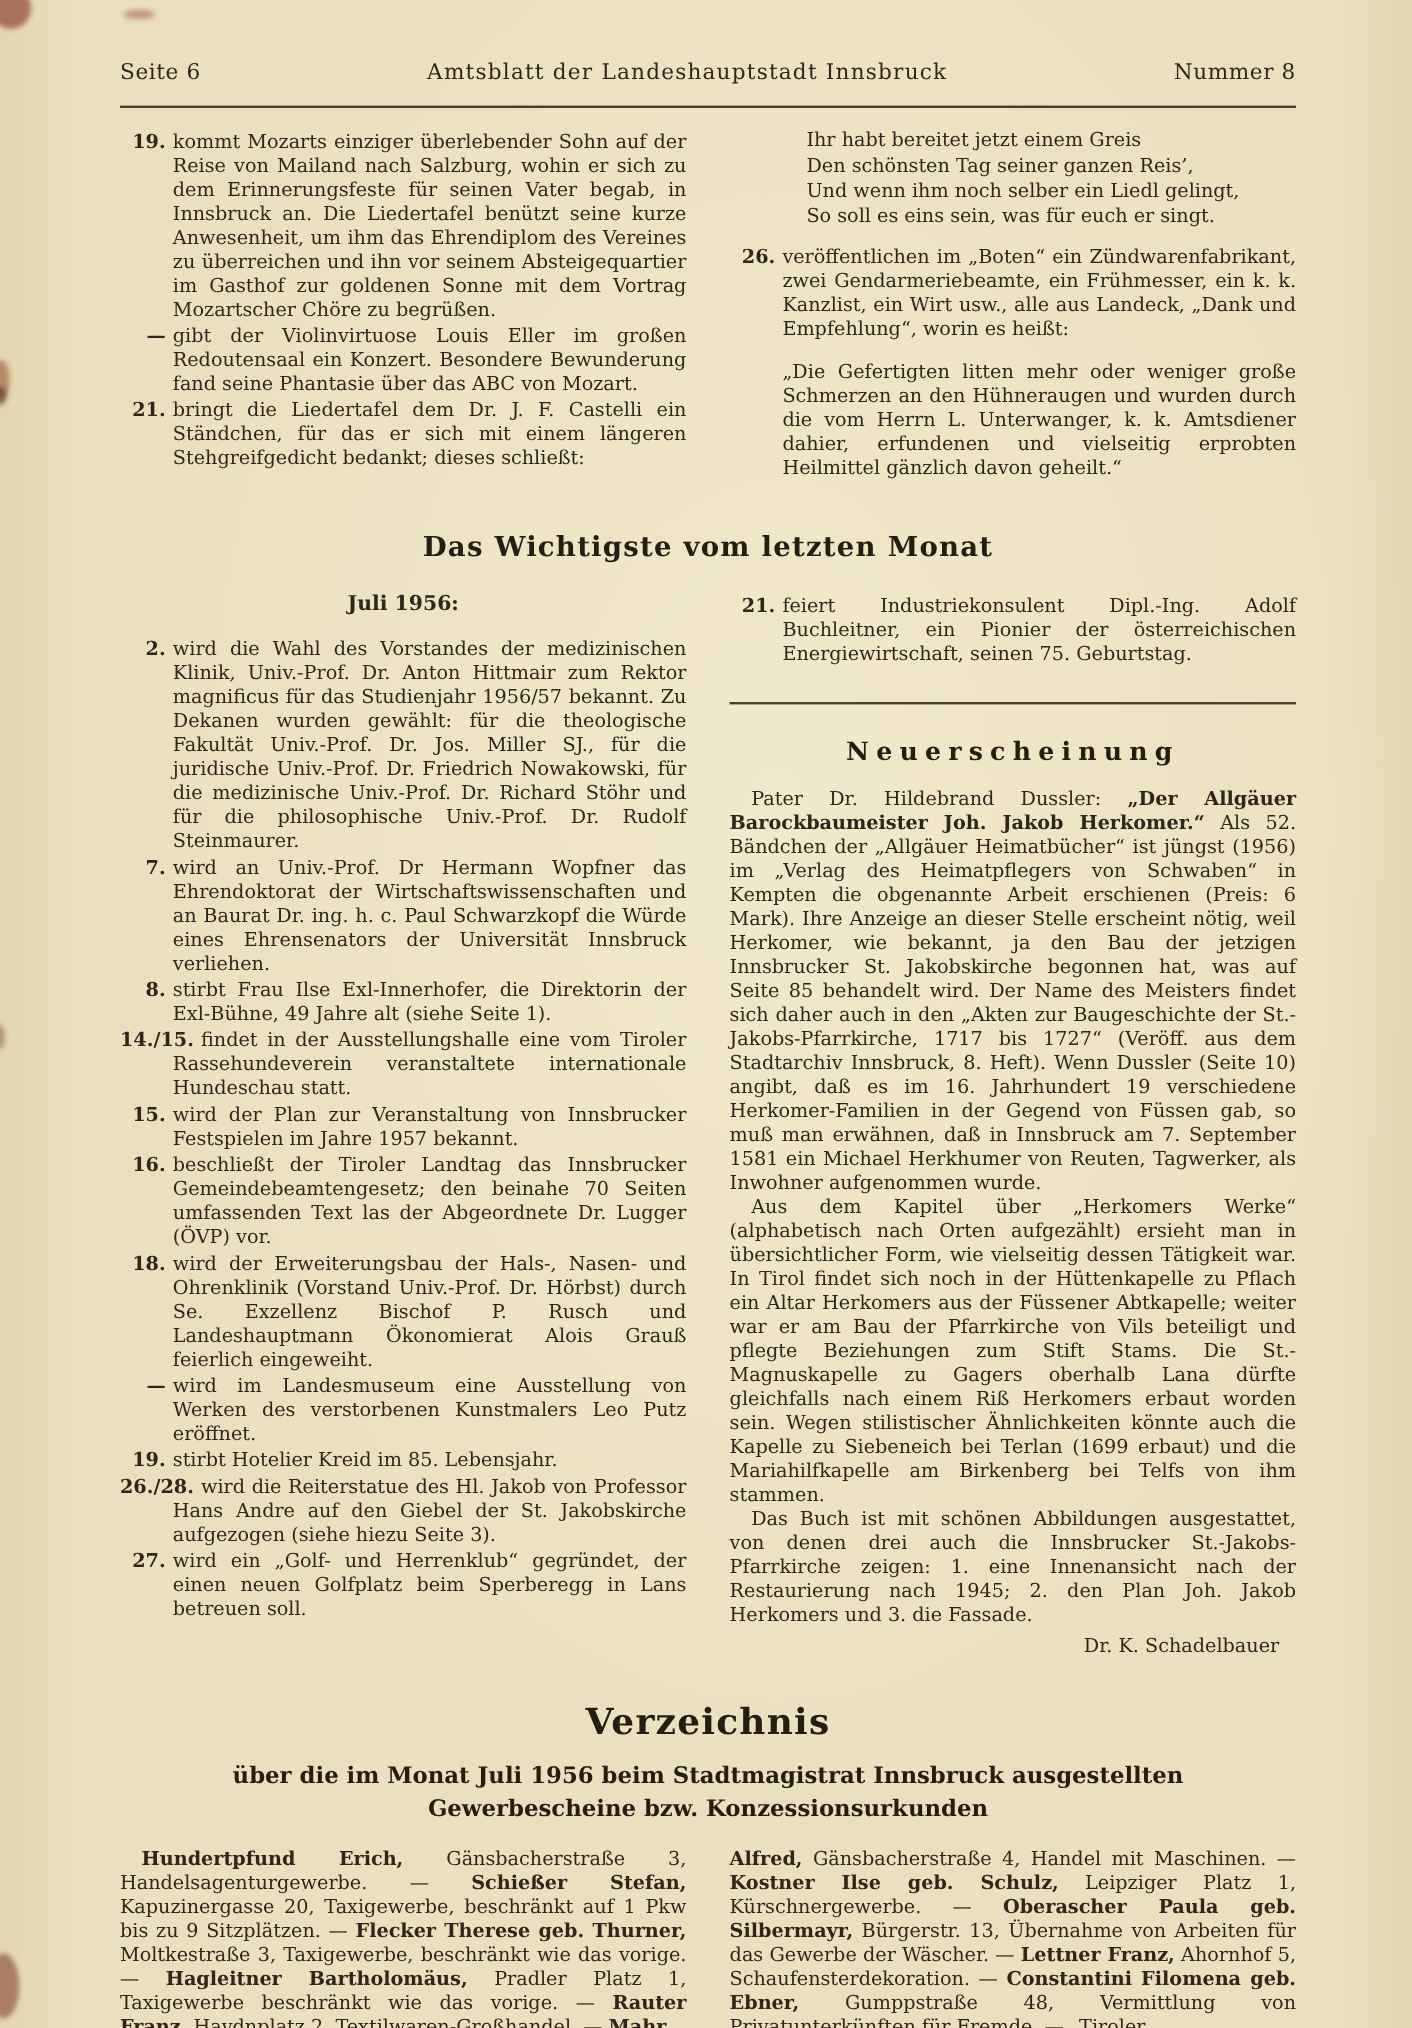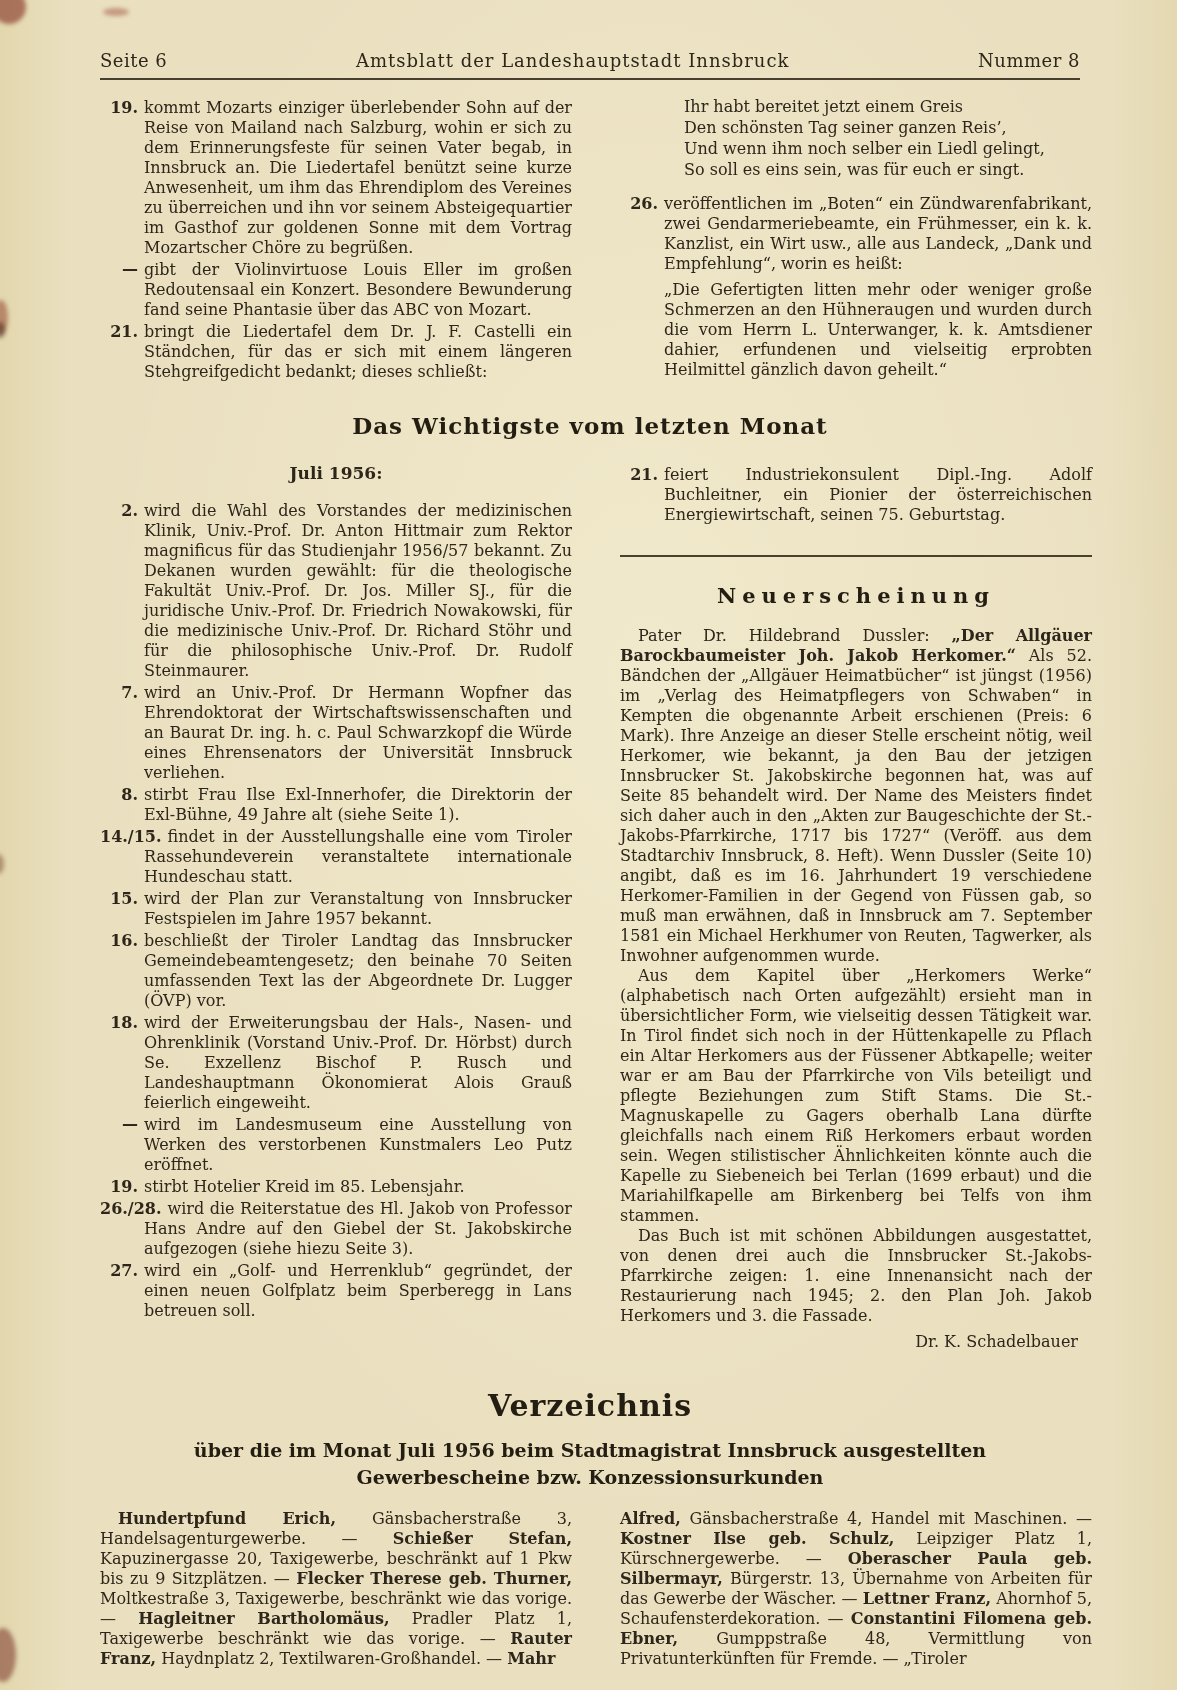--- a/index.html
+++ b/index.html
@@ -24,41 +24,41 @@
   .a3{left:-5px;top:322px;width:10px;height:16px;background:rgba(60,30,20,.5);}
   .a4{left:-10px;top:1628px;width:26px;height:54px;background:rgba(110,35,25,.5);}
   .a5{left:103px;top:8px;width:26px;height:8px;background:rgba(140,45,30,.4);}
   .a6{left:-6px;top:854px;width:10px;height:20px;background:rgba(100,40,25,.4);}
 
   header{
     position:relative;z-index:1;
     display:flex;align-items:baseline;justify-content:space-between;
     font-size:18px;letter-spacing:.5px;
     border-bottom:2px solid #493f2e;
-    padding-bottom:7px;
+    padding-bottom:17px;
   }
   header .htitle{letter-spacing:1px;}
 
-  .cols{position:relative;z-index:1;display:flex;gap:48px;}
+  .cols{position:relative;z-index:1;display:flex;gap:36px;}
   .col{width:472px;flex:0 0 472px;}
 
   .topsec{margin-top:16px;}
 
   p{margin:0;text-align:center;}
   .item{
     font-size:16px;line-height:20px;text-align:justify;
     padding-left:44px;text-indent:-44px;margin:2px 0;
   }
   .num{
     display:inline-block;min-width:38px;text-align:right;
     margin-right:6px;font-weight:bold;text-indent:0;
   }
   .quote{
     font-size:16px;line-height:20px;text-align:justify;
-    padding-left:44px;margin:6px 0;
+    padding-left:44px;margin:16px 0;
   }
   .poem{font-size:16px;line-height:21px;padding-left:64px;margin-bottom:14px;}
   .mainhead{
     position:relative;z-index:1;
     font-size:23px;font-weight:bold;text-align:center;
     letter-spacing:1px;color:#241d12;
     margin:26px 0 24px 0;
   }
   .month{font-size:17px;font-weight:bold;margin:0 0 18px 0;}
   .divider{

